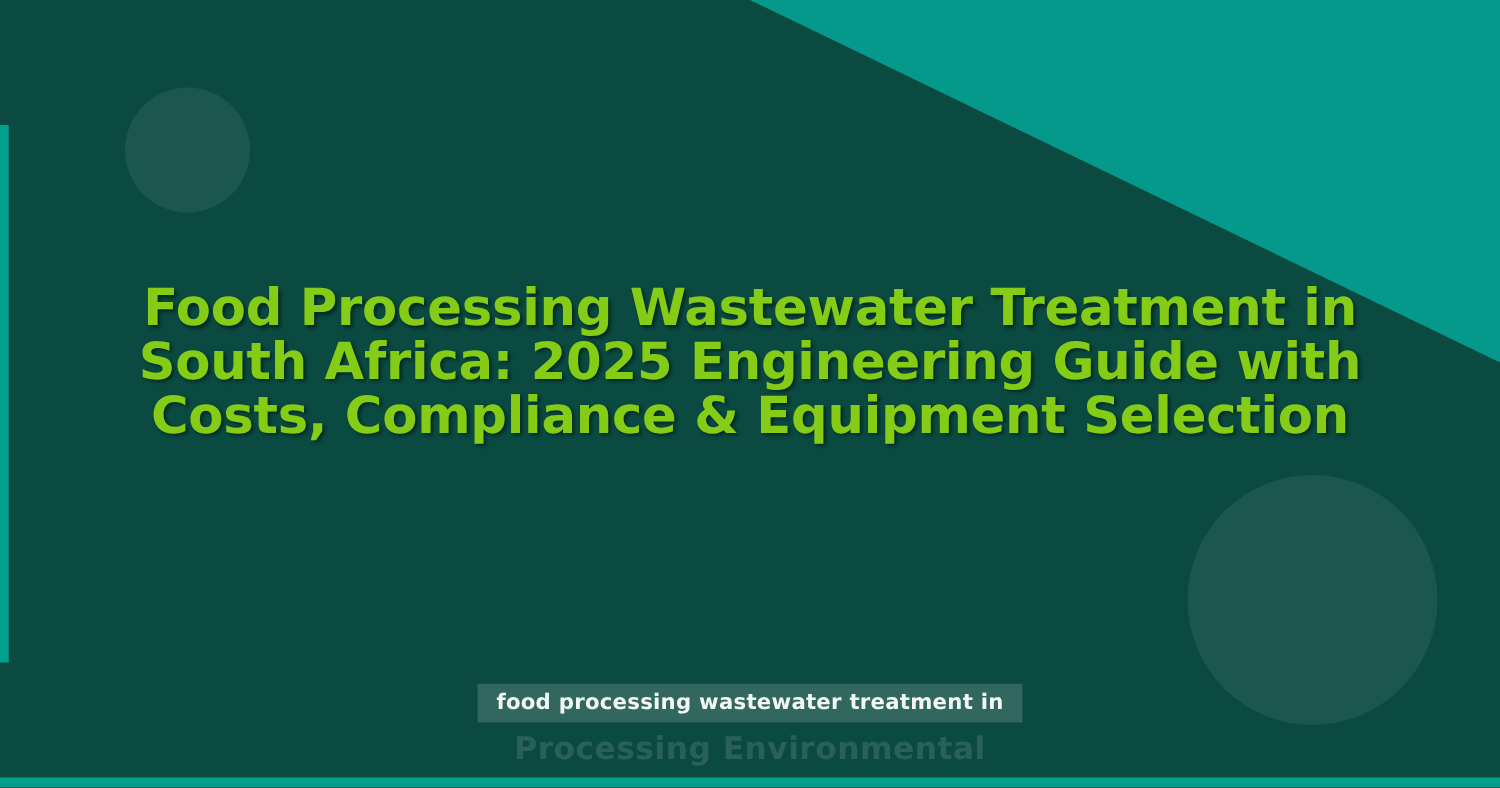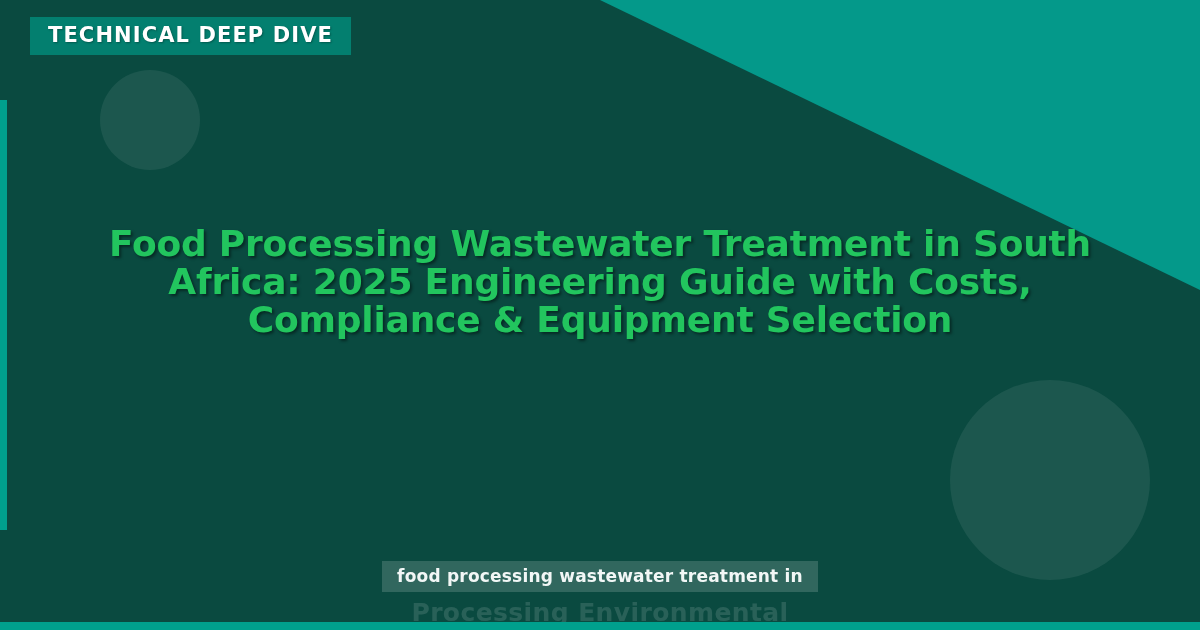--- a/index.html
+++ b/index.html
@@ -80,33 +80,33 @@
   
   .headline-block {
     position: absolute;
     left: 60px;
     top: 225px;
     width: 1080px;
     text-align: center;
   }
   .headline {
     margin: 0;
-    color: #22c55e;
-    font-size: 36px;
+    color: #84cc16;
+    font-size: 41px;
     font-weight: bold;
     line-height: 1.05;
     letter-spacing: -0.2px;
     text-shadow: 2px 2px 3px rgba(0,0,0,0.45);
   }
 
   
   .footer-group {
     position: absolute;
     left: 0;
-    bottom: 2px;
+    bottom: 16px;
     width: 1200px;
     text-align: center;
   }
   .keyword-chip {
     display: inline-block;
     padding: 5px 15px 6px 15px;
     background: rgba(255,255,255,0.16);
     color: #f2f7f6;
     font-size: 17px;
     font-weight: bold;
@@ -129,21 +129,20 @@
 <div class="canvas">
 
   <div class="diagonal-wedge"></div>
 
   <div class="blob blob-top-left"></div>
 
   <div class="blob blob-bottom-right"></div>
 
   <div class="left-accent-bar"></div>
 
-  <div class="eyebrow-badge">TECHNICAL DEEP DIVE</div>
 
   <div class="headline-block">
     <h1 class="headline">Food Processing Wastewater Treatment in South Africa: 2025 Engineering Guide with Costs, Compliance &amp; Equipment Selection</h1>
   </div>
 
   <div class="footer-group">
     <div class="keyword-chip">food processing wastewater treatment in</div>
     <div class="brand-name">Processing Environmental</div>
   </div>
 

